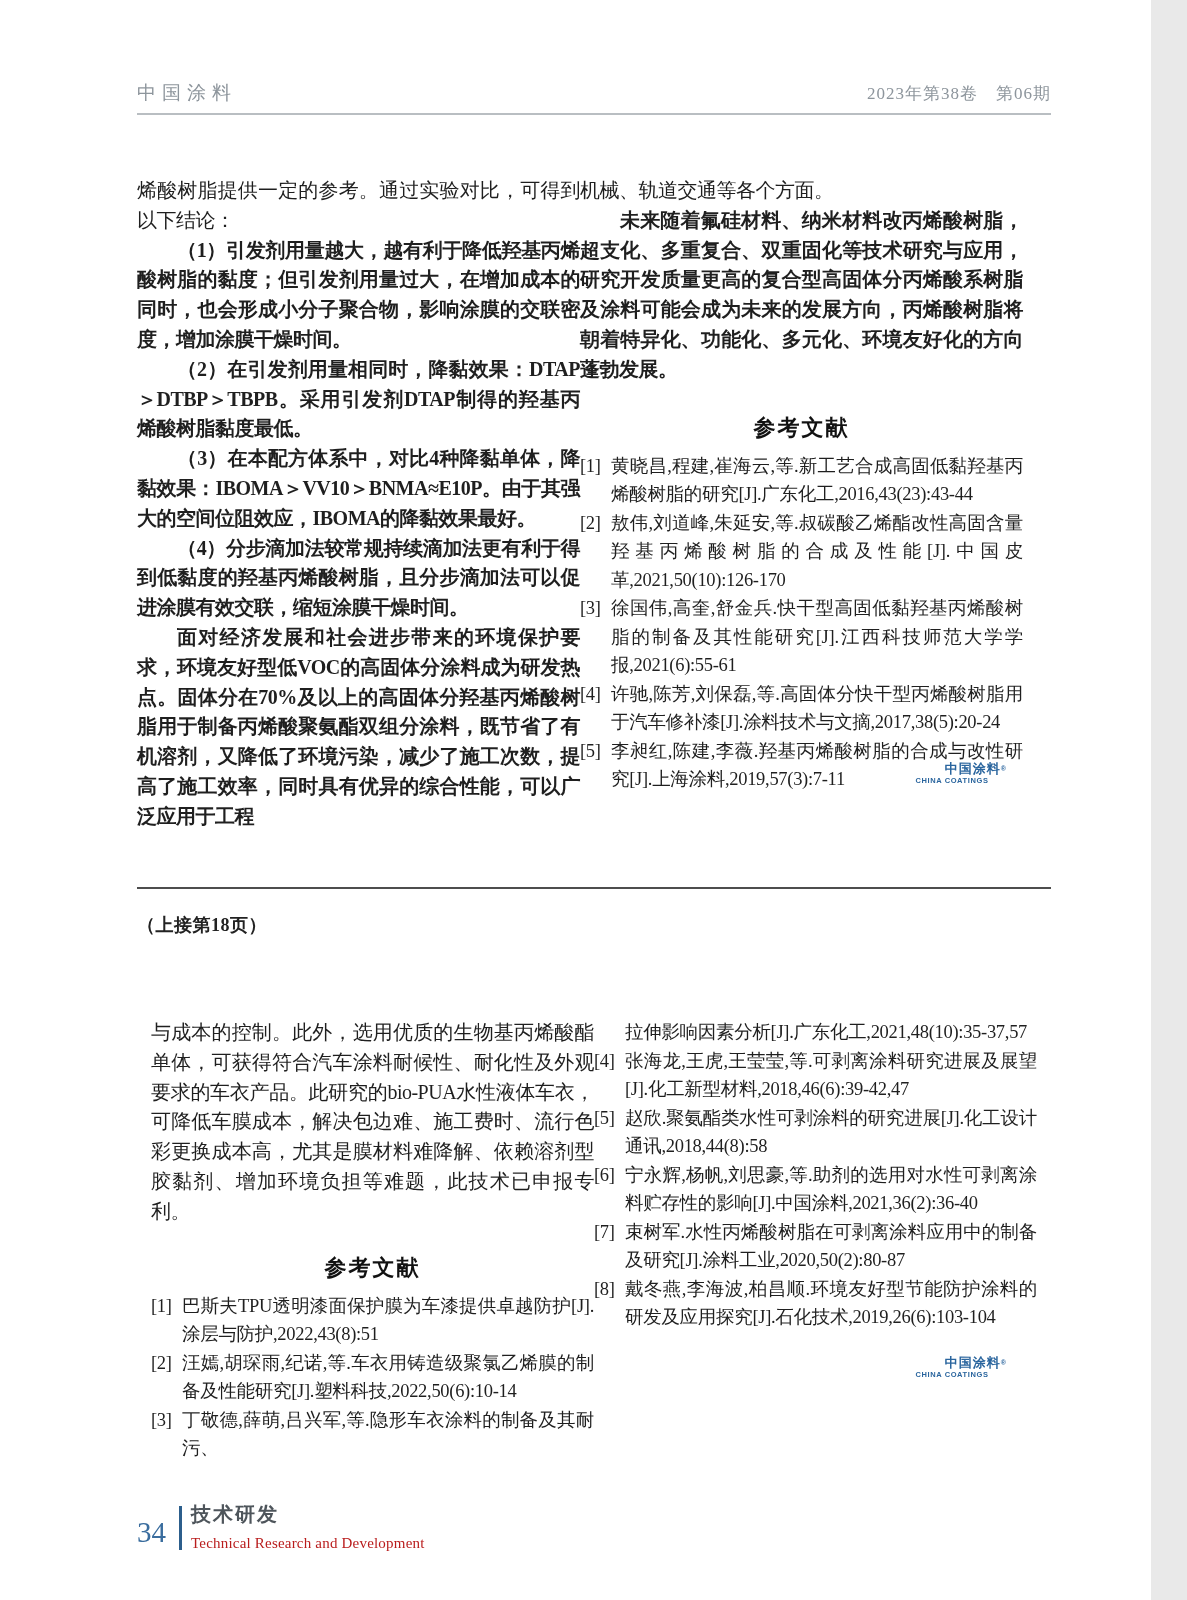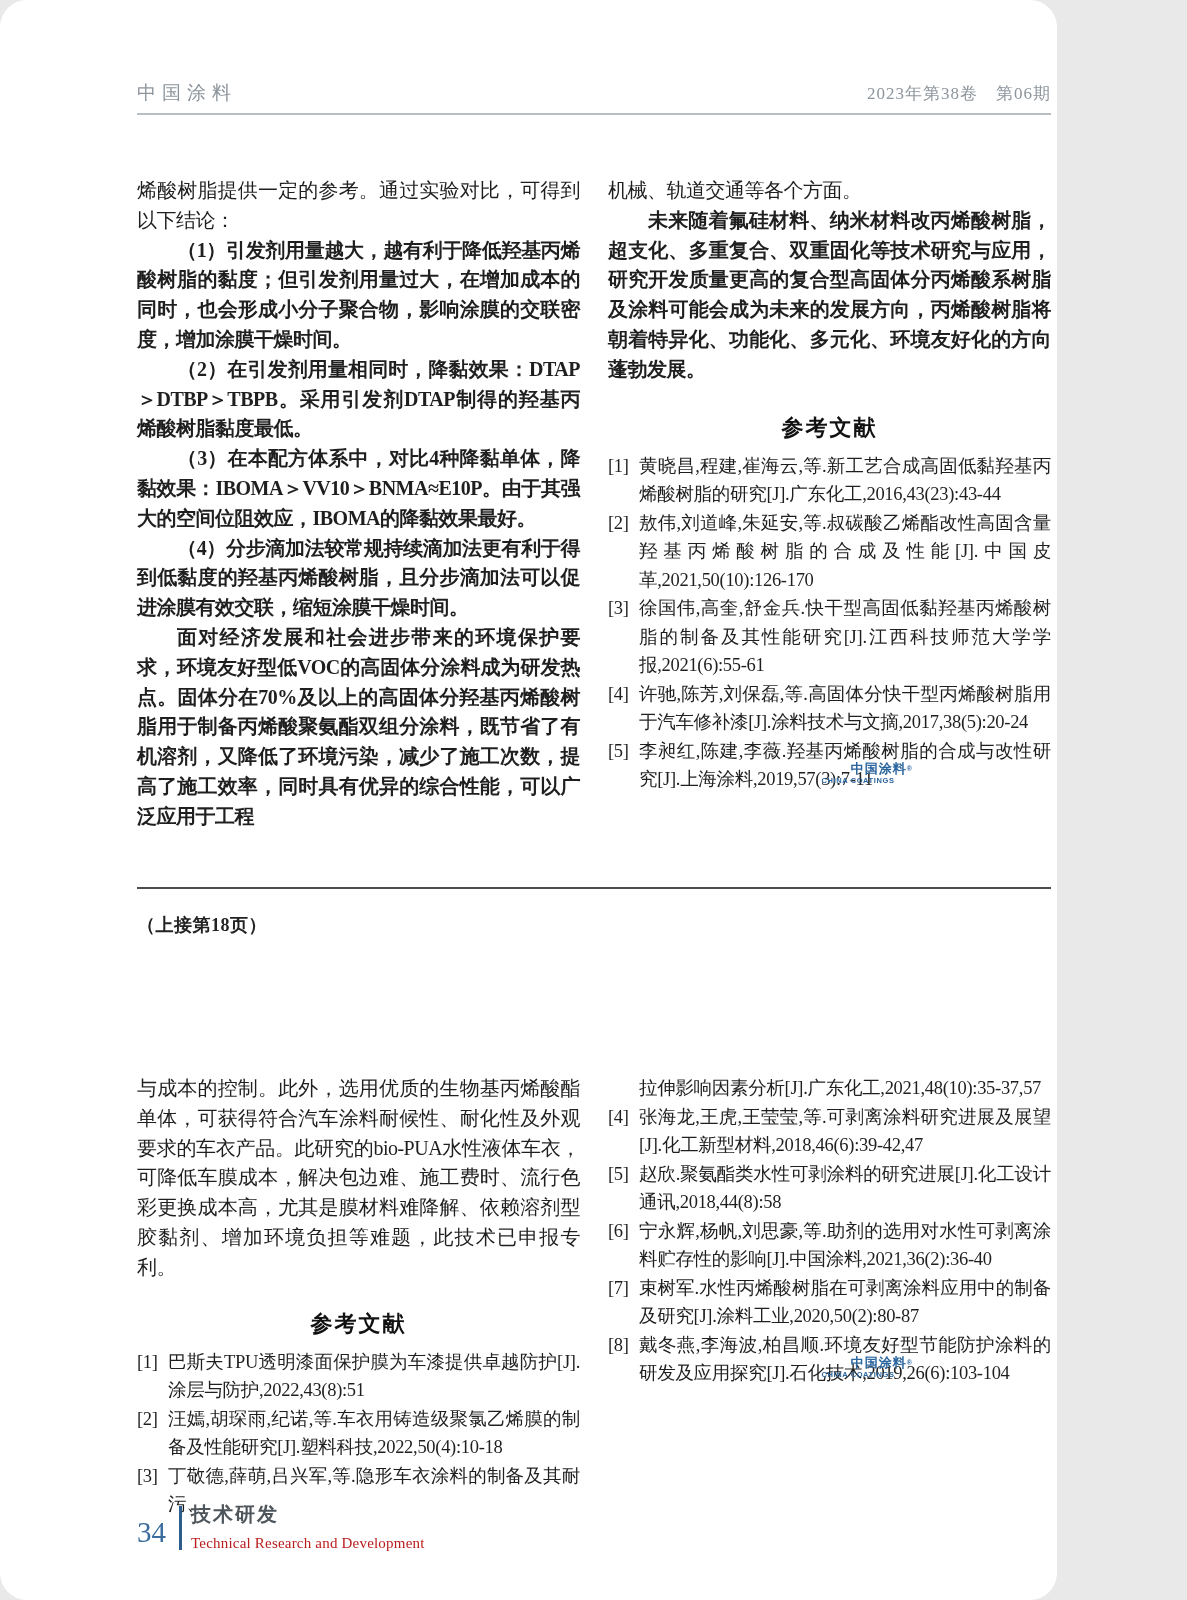--- a/index.html
+++ b/index.html
@@ -1,39 +1,38 @@
 <!DOCTYPE html>
 <html><head>
 <meta charset="utf-8">
 <style>
   html,body{margin:0;padding:0;background:#e9e9e9;}
   .page{
     position:relative;
-    width:1057px;height:1600px;
+    width:1151px;height:1600px;
     background:#ffffff;
     font-family:"Liberation Serif","DejaVu Serif",serif;
     color:#1f1f1f;
     overflow:hidden;
-    border-radius:27px;
   }
   
   .hdr{
     position:absolute;left:137px;top:80px;width:914px;
     display:flex;justify-content:space-between;align-items:baseline;
     color:#8d959c;
     border-bottom:2px solid #b9bec2;
     padding-bottom:7px;
   }
   .hdr-left{font-size:19px;letter-spacing:6px;}
   .hdr-right{font-size:17px;letter-spacing:1px;}
 
   
-  .art{position:absolute;left:137px;width:914px;display:flex;gap:28px;}
+  .art{position:absolute;left:137px;width:914px;display:flex;}
   .art1{top:176px;}
-  .art2{top:1074px;}
+  .art2{top:1018px;justify-content:center;}
   .col{width:443px;}
 
   p.body{
     margin:0;
     font-size:20px;line-height:29.8px;
     letter-spacing:-0.5px;
     text-align:justify;
   }
   p.ind{text-indent:2em;font-weight:bold;}
 
@@ -145,21 +144,21 @@
   <div class="art art2">
     <div class="col">
       <p class="body">与成本的控制。此外，选用优质的生物基丙烯酸酯单体，可获得符合汽车涂料耐候性、耐化性及外观要求的车衣产品。此研究的bio-PUA水性液体车衣，可降低车膜成本，解决包边难、施工费时、流行色彩更换成本高，尤其是膜材料难降解、依赖溶剂型胶黏剂、增加环境负担等难题，此技术已申报专利。</p>
       <h3 class="refh">参考文献</h3>
       <div class="ref">
         <span class="rn">[1]</span>
         <span class="rt">巴斯夫TPU透明漆面保护膜为车漆提供卓越防护[J].涂层与防护,2022,43(8):51</span>
       </div>
       <div class="ref">
         <span class="rn">[2]</span>
-        <span class="rt">汪嫣,胡琛雨,纪诺,等.车衣用铸造级聚氯乙烯膜的制备及性能研究[J].塑料科技,2022,50(4):10-18</span>
+        <span class="rt">汪嫣,胡琛雨,纪诺,等.车衣用铸造级聚氯乙烯膜的制备及性能研究[J].塑料科技,2022,50(6):10-14</span>
       </div>
       <div class="ref">
         <span class="rn">[3]</span>
         <span class="rt">丁敬德,薛萌,吕兴军,等.隐形车衣涂料的制备及其耐污、</span>
       </div>
     </div>
     <div class="col">
       <div class="ref">
         <span class="rn"></span>
         <span class="rt">拉伸影响因素分析[J].广东化工,2021,48(10):35-37,57</span>

